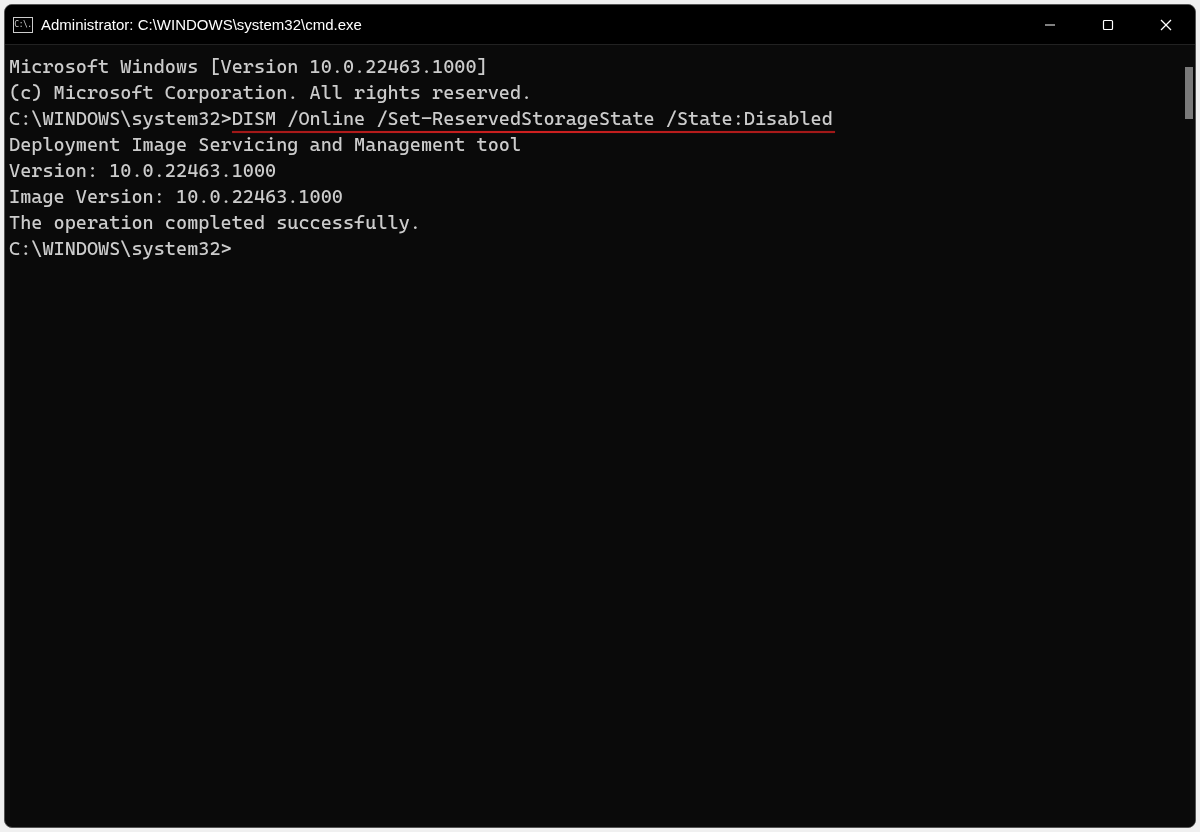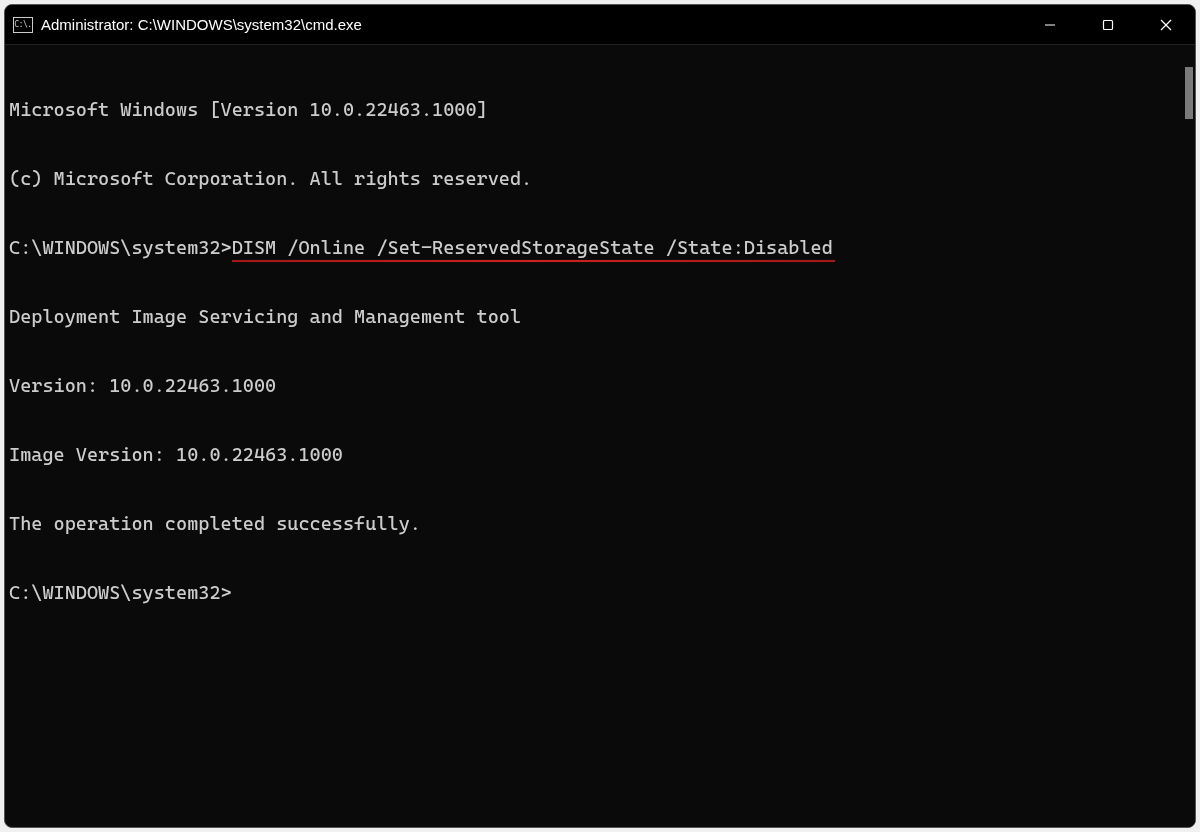--- a/index.html
+++ b/index.html
@@ -125,21 +125,20 @@
       right: -2px;
       bottom: -2px;
       height: 2px;
       background: linear-gradient(90deg, #a01818 0%, #d02020 50%, #a01818 100%);
       transform: scaleY(1) skewX(-0.5deg);
       box-shadow: 0 0 1px rgba(220,40,40,0.5);
     }
 
     .line {
       display: block;
-      margin-top: 43px;
     }
   </style>
 </head>
 <body>
 
 <div class="window">
   <div class="titlebar">
     <div class="titlebar-left">
       <div class="title-icon">C:\.</div>
       <span>Administrator: C:\WINDOWS\system32\cmd.exe</span>

